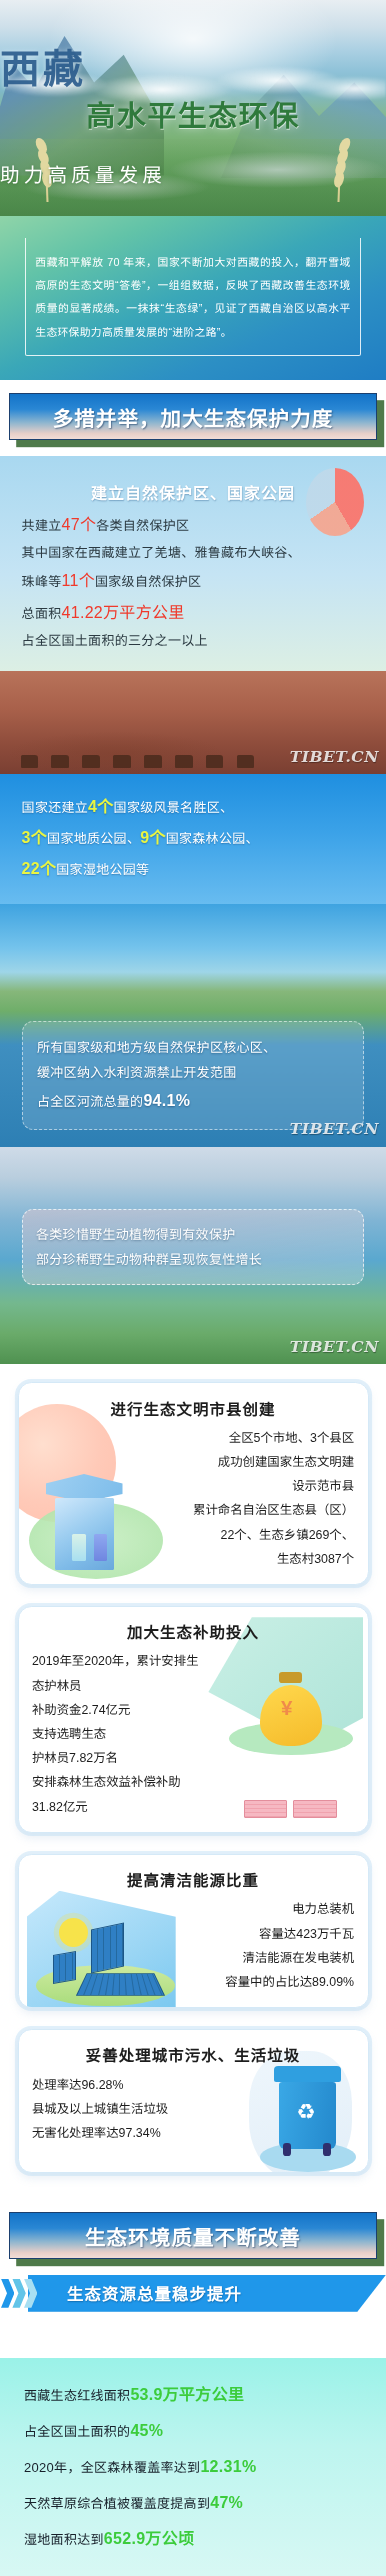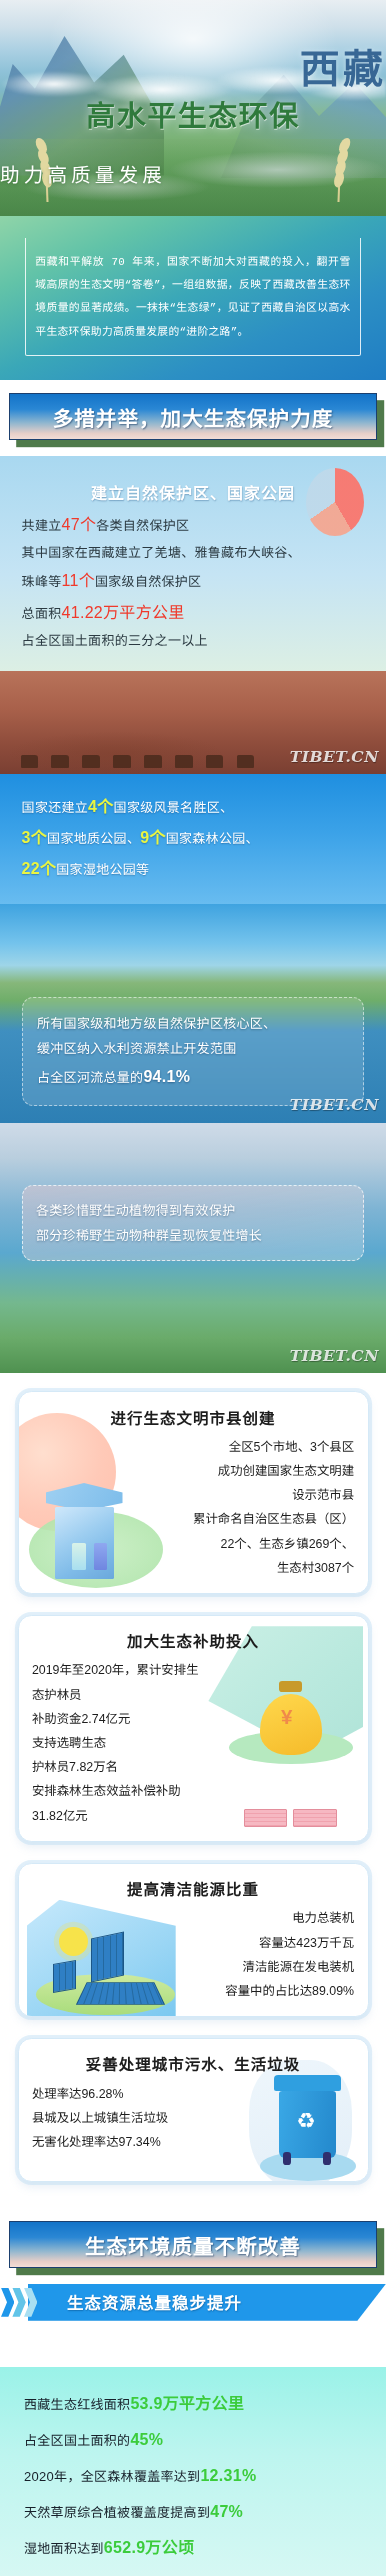--- a/index.html
+++ b/index.html
@@ -60,21 +60,21 @@
   }
   .hero .valley {
     position: absolute; left: 0; right: 0; bottom: 0; height: 77px;
     background:
       radial-gradient(ellipse 155px 26px at 72% 40%, rgba(200,215,210,.75), rgba(200,215,210,0) 70%),
       radial-gradient(ellipse 134px 20.6px at 30% 62%, rgba(190,205,195,.6), rgba(190,205,195,0) 70%),
       linear-gradient(to bottom, rgba(120,170,110,.25), rgba(70,130,70,.55));
   }
   .hero-title {
     position: absolute; top: 37px; left: 0; right: 0;
-    text-align: right;
+    text-align: left;
     font-family: "DejaVu Serif", "Liberation Serif", serif;
     font-size: 40px;
     font-weight: 700;
     letter-spacing: 3.1px;
     color: #2f5f8f;
     text-shadow: 0 1px 5.2px rgba(255,255,255,.55);
     opacity: .92;
   }
   .hero-sub {
     position: absolute; top: 92px; left: 0; right: 0;
@@ -104,21 +104,20 @@
     position: relative;
     width: 386px;
     padding: 21.6px 25px 24px;
     background: linear-gradient(to bottom right, #8fd4a8 0%, #62c3a8 22%, #3aa7b8 48%, #2c8fc4 72%, #1f7dc4 100%);
   }
   .intro-frame {
     border: 1px solid rgba(255,255,255,.85);
     border-top: none;
     border-radius: 0 0 2.1px 2.1px;
     padding: 13.4px 9.3px 11.3px;
-    font-family: Liberation Mono, monospace;
   }
   .intro-text {
     color: #ffffff;
     font-size: 10.8px;
     line-height: 2.15;
     letter-spacing: 0.3px;
     text-align: justify;
   }
 
   
@@ -222,37 +221,37 @@
       linear-gradient(to bottom, #b8735a 0%, #a8604a 38%, #8f4d3c 70%, #7a3f32 100%);
   }
   .band-desert .animals {
     position: absolute; left: 0; right: 0; bottom: 5.2px; height: 24px;
     display: flex; align-items: flex-end; gap: 13.4px; padding: 0 20.6px;
   }
   .band-desert .animal { width: 17.5px; height: 13.4px; background: #4a2a1c; border-radius: 1.5px 3.1px 1px 1px; opacity: .85; }
 
   .band-lake {
     position: relative;
-    padding: 93px 0 0;
+    padding: 117px 0 0;
     background:
       linear-gradient(to bottom, #3fa3e0 0%, #74c3ec 18%, #9ed5e8 28%, #86b77a 36%, #6fae6a 44%, #3f8fc0 58%, #2d7fb4 100%);
   }
   .lake-card {
     margin: 0 21.6px 17.5px; padding: 12.4px 14.4px;
     background: rgba(255,255,255,.14);
     border: 0.5px dashed rgba(255,255,255,.55);
     border-radius: 11.3px;
     backdrop-filter: blur(1px);
   }
   .lake-card .txt { color: #ffffff; text-shadow: 0 1px 2.1px rgba(0,40,80,.45); }
   .num-w { color: #ffffff; font-weight: 700; font-size: 16px; }
 
   .band-pink {
     position: relative;
-    padding: 62px 0 112px;
+    padding: 62px 0 79px;
     background: linear-gradient(to bottom, #cfdbe8 0%, #b9cede 14%, #7fb4d4 34%, #5aa8cf 52%, #74b88e 72%, #6aab6a 86%, #4f9150 100%);
   }
   .pink-card {
     margin: 0 21.6px; padding: 11.3px 13.4px;
     background: linear-gradient(to bottom right, rgba(240,200,205,.42), rgba(200,225,235,.34));
     border: 0.5px dashed rgba(255,255,255,.7);
     border-radius: 11.3px;
   }
   .pink-card .txt { color: #ffffff; text-shadow: 0 1px 2.1px rgba(30,60,90,.45); }
 

